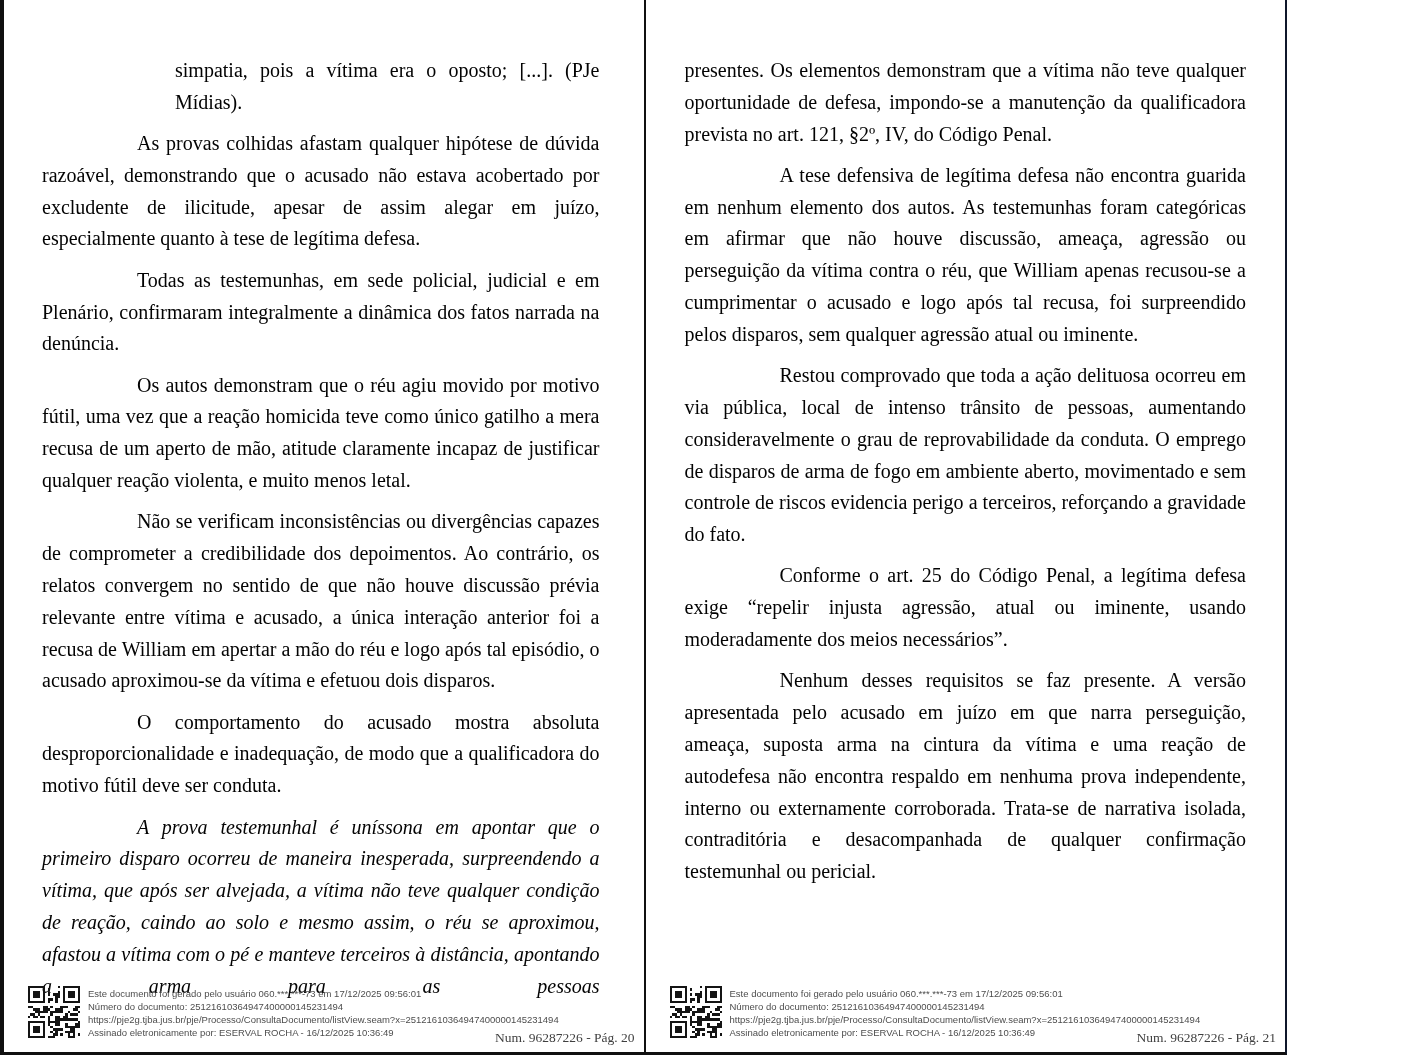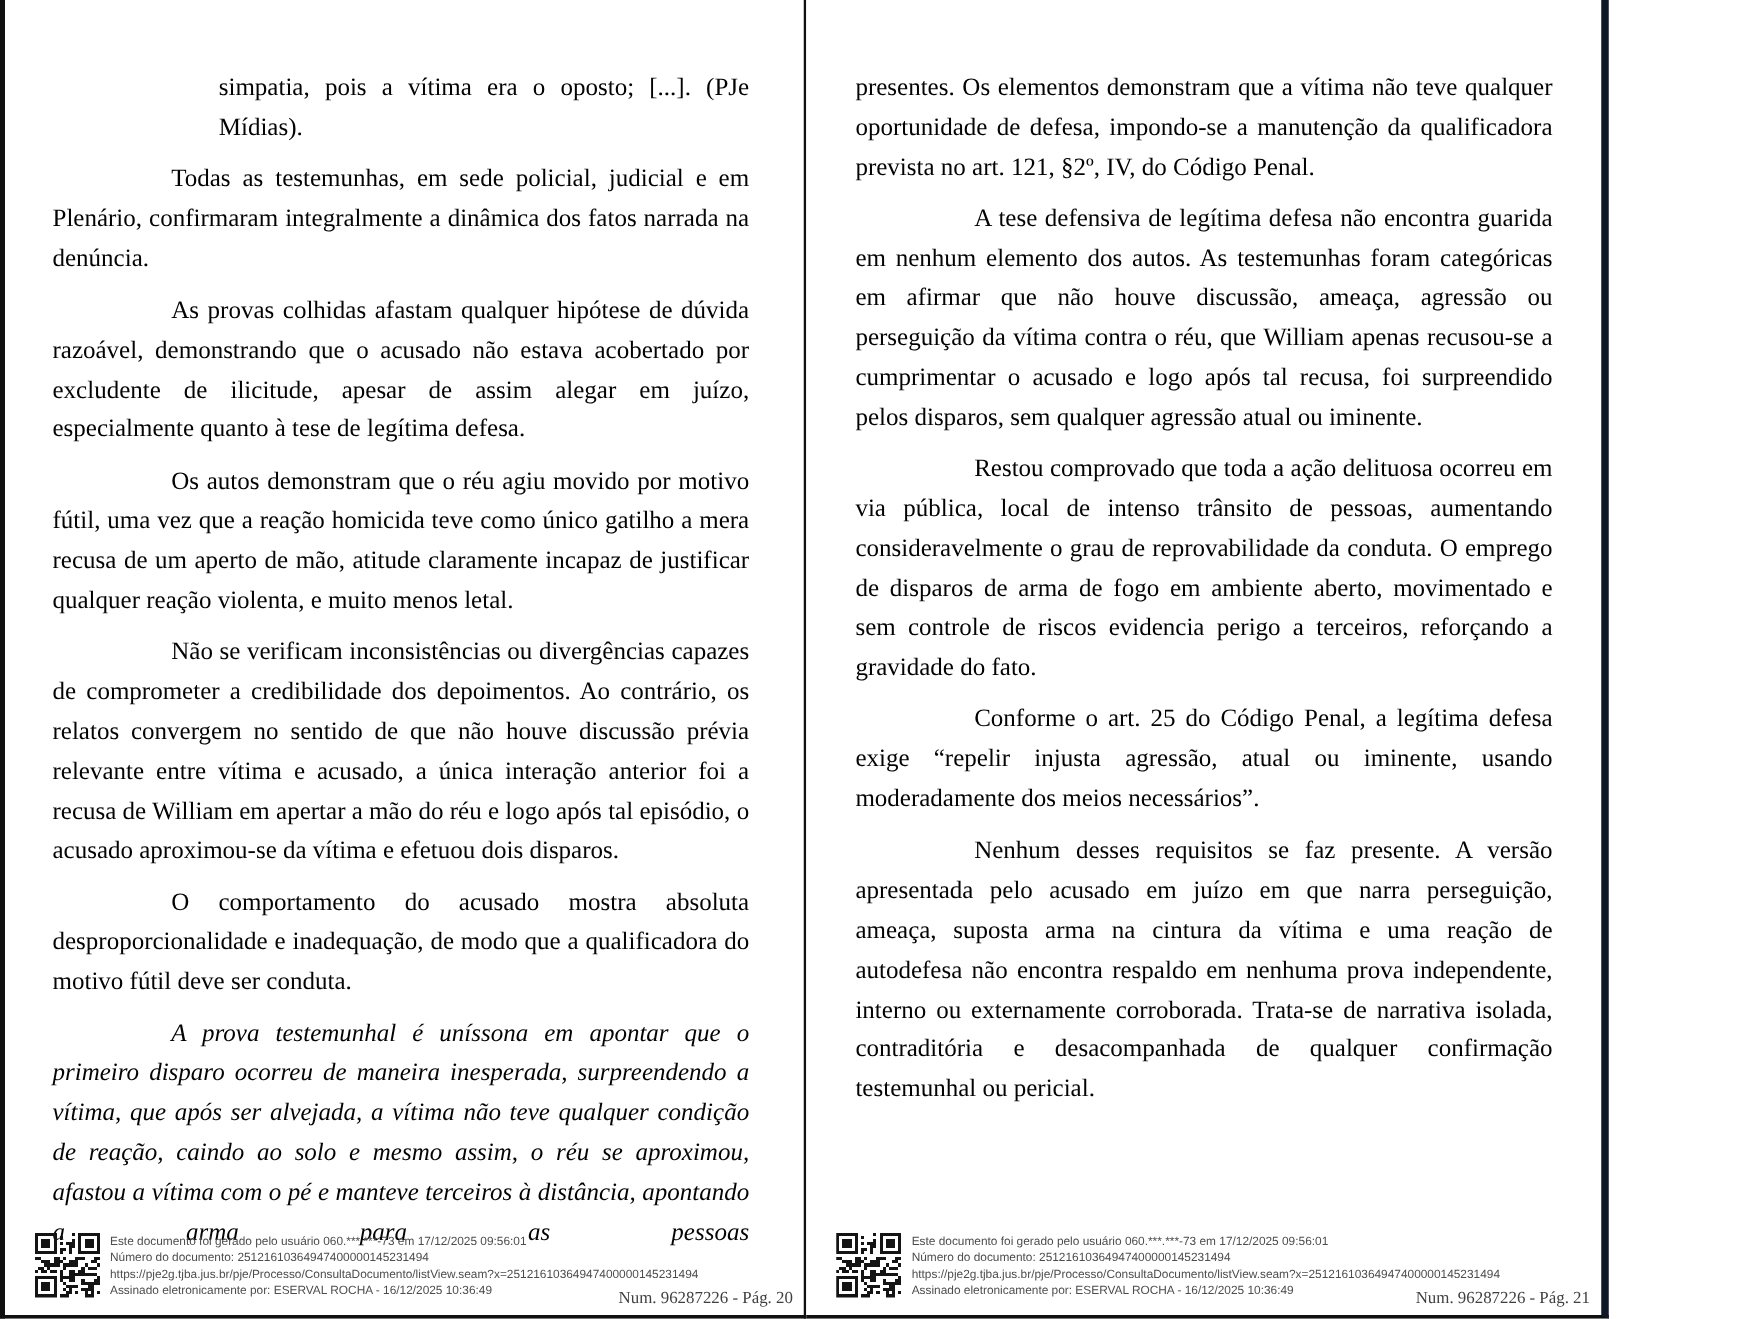--- a/index.html
+++ b/index.html
@@ -18,21 +18,21 @@
     box-sizing: border-box;
   }
   .page-left {
     width: 703px;
     border-left: 4px solid #101010;
     border-right: 2px solid #101010;
     border-bottom: 3px solid #101010;
   }
   .page-right {
     width: 699px;
-    border-right: 6px solid #0f172a;
+    border-right: 2px solid #0f172a;
     border-bottom: 3px solid #101010;
   }
   .content {
     position: absolute;
     top: 55px;
     font-family: "Liberation Serif", serif;
     font-size: 20px;
     line-height: 31.8px;
     text-align: justify;
     color: #030303;
@@ -71,22 +71,22 @@
   }
 </style>
 </head>
 <body>
 
 <div class="spread">
 
   <section class="page page-left">
     <div class="content">
       <p class="quote-cont">simpatia, pois a vítima era o oposto; [...]. (PJe Mídias).</p>
+      <p>As provas colhidas afastam qualquer hipótese de dúvida razoável, demonstrando que o acusado não estava acobertado por excludente de ilicitude, apesar de assim alegar em juízo, especialmente quanto à tese de legítima defesa.</p>
       <p>Todas as testemunhas, em sede policial, judicial e em Plenário, confirmaram integralmente a dinâmica dos fatos narrada na denúncia.</p>
-      <p>As provas colhidas afastam qualquer hipótese de dúvida razoável, demonstrando que o acusado não estava acobertado por excludente de ilicitude, apesar de assim alegar em juízo, especialmente quanto à tese de legítima defesa.</p>
       <p>Os autos demonstram que o réu agiu movido por motivo fútil, uma vez que a reação homicida teve como único gatilho a mera recusa de um aperto de mão, atitude claramente incapaz de justificar qualquer reação violenta, e muito menos letal.</p>
       <p>Não se verificam inconsistências ou divergências capazes de comprometer a credibilidade dos depoimentos. Ao contrário, os relatos convergem no sentido de que não houve discussão prévia relevante entre vítima e acusado, a única interação anterior foi a recusa de William em apertar a mão do réu e logo após tal episódio, o acusado aproximou-se da vítima e efetuou dois disparos.</p>
       <p>O comportamento do acusado mostra absoluta desproporcionalidade e inadequação, de modo que a qualificadora do motivo fútil deve ser conduta.</p>
       <p class="continued">A prova testemunhal é uníssona em apontar que o primeiro disparo ocorreu de maneira inesperada, surpreendendo a vítima, que após ser alvejada, a vítima não teve qualquer condição de reação, caindo ao solo e mesmo assim, o réu se aproximou, afastou a vítima com o pé e manteve terceiros à distância, apontando a arma para as pessoas</p>
     </div>
     <div class="footer">
       <div class="qr">
           <svg xmlns="http://www.w3.org/2000/svg" width="52" height="52" viewBox="0 0 21 21" shape-rendering="crispEdges" fill="#141414">
             <rect x="0" y="0" width="1" height="1"></rect>
             <rect x="1" y="0" width="1" height="1"></rect>

